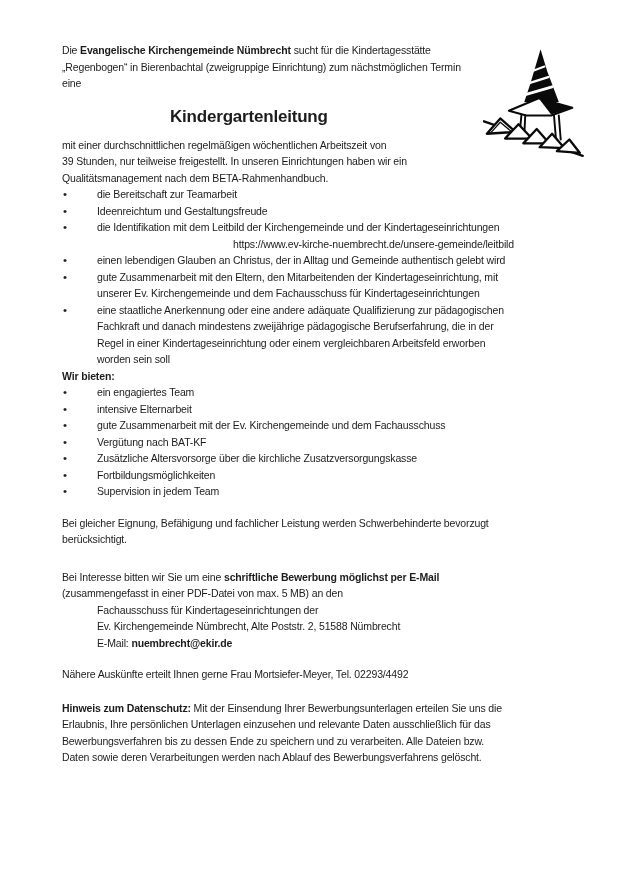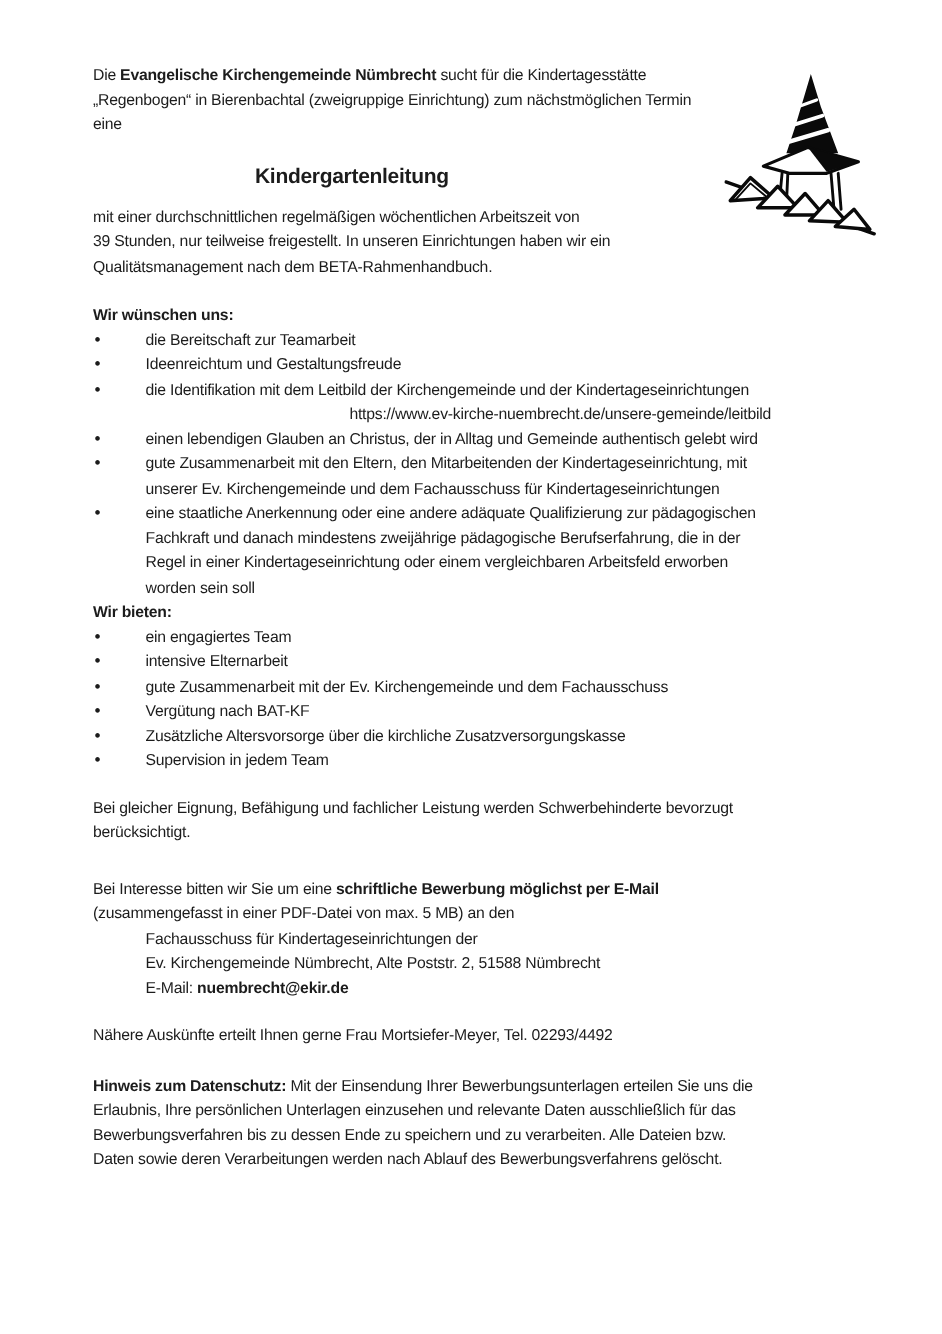--- a/index.html
+++ b/index.html
@@ -19,21 +19,21 @@
     width: 568px; height: 889px;
     padding: 42px 54px 20px 62px;
   }
   p { margin: 0; }
   b, .bold { font-weight: bold; }
 
   .lead-col { width: 415px; }
 
   .job-title {
     display: block;
-    font-size: 14px;
+    font-size: 17px;
     line-height: 18px;
     font-weight: bold;
     letter-spacing: -0.2px;
     margin: 16px 0 11px 0;
     padding-left: 108px;
   }
 
   .section-heading { display: block; font-weight: bold; }
   .wishes-heading  { margin-top: 16px; }
   .offers-heading  { }
@@ -94,37 +94,37 @@
   </div>
 
   <div class="lead-col">
     <p><span>Die </span><b>Evangelische Kirchengemeinde Nümbrecht</b><span> sucht für die Kindertagesstätte „Regenbogen“ in Bierenbachtal (zweigruppige Einrichtung) zum nächstmöglichen Termin eine</span></p>
 
     <span class="job-title">Kindergartenleitung</span>
 
     <p><span>mit einer durchschnittlichen regelmäßigen wöchentlichen Arbeitszeit von</span><br><span>39 Stunden, nur teilweise freigestellt. In unseren Einrichtungen haben wir ein Qualitätsmanagement nach dem BETA-Rahmenhandbuch.</span></p>
   </div>
 
-  <span class="section-heading wishes-heading">Wir wünschen uns:</span>
   <ul class="doc-list">
     <li><span>die Bereitschaft zur Teamarbeit</span></li>
     <li><span>Ideenreichtum und Gestaltungsfreude</span></li>
     <li><span>die Identifikation mit dem Leitbild der Kirchengemeinde und der Kindertageseinrichtungen</span><span class="leitbild-url">https://www.ev-kirche-nuembrecht.de/unsere-gemeinde/leitbild</span></li>
     <li><span>einen lebendigen Glauben an Christus, der in Alltag und Gemeinde authentisch gelebt wird</span></li>
     <li><span>gute Zusammenarbeit mit den Eltern, den Mitarbeitenden der Kindertageseinrichtung, mit unserer Ev. Kirchengemeinde und dem Fachausschuss für Kindertageseinrichtungen</span></li>
     <li><span>eine staatliche Anerkennung oder eine andere adäquate Qualifizierung zur pädagogischen Fachkraft und danach mindestens zweijährige pädagogische Berufserfahrung, die in der Regel in einer Kindertageseinrichtung oder einem vergleichbaren Arbeitsfeld erworben worden sein soll</span></li>
   </ul>
 
   <span class="section-heading offers-heading">Wir bieten:</span>
   <ul class="doc-list">
     <li><span>ein engagiertes Team</span></li>
     <li><span>intensive Elternarbeit</span></li>
     <li><span>gute Zusammenarbeit mit der Ev. Kirchengemeinde und dem Fachausschuss</span></li>
     <li><span>Vergütung nach BAT-KF</span></li>
     <li><span>Zusätzliche Altersvorsorge über die kirchliche Zusatzversorgungskasse</span></li>
+    <li><span>Fortbildungsmöglichkeiten</span></li>
     <li><span>Supervision in jedem Team</span></li>
   </ul>
 
   <p class="equality-note">Bei gleicher Eignung, Befähigung und fachlicher Leistung werden Schwerbehinderte bevorzugt berücksichtigt.</p>
 
   <div class="application-para">
     <p><span>Bei Interesse bitten wir Sie um eine </span><b>schriftliche Bewerbung möglichst per E-Mail</b><span> (zusammengefasst in einer PDF-Datei von max. 5 MB) an den</span></p>
     <div class="address-block">
       <span class="address-line">Fachausschuss für Kindertageseinrichtungen der</span>
       <span class="address-line">Ev. Kirchengemeinde Nümbrecht, Alte Poststr. 2, 51588 Nümbrecht</span>

